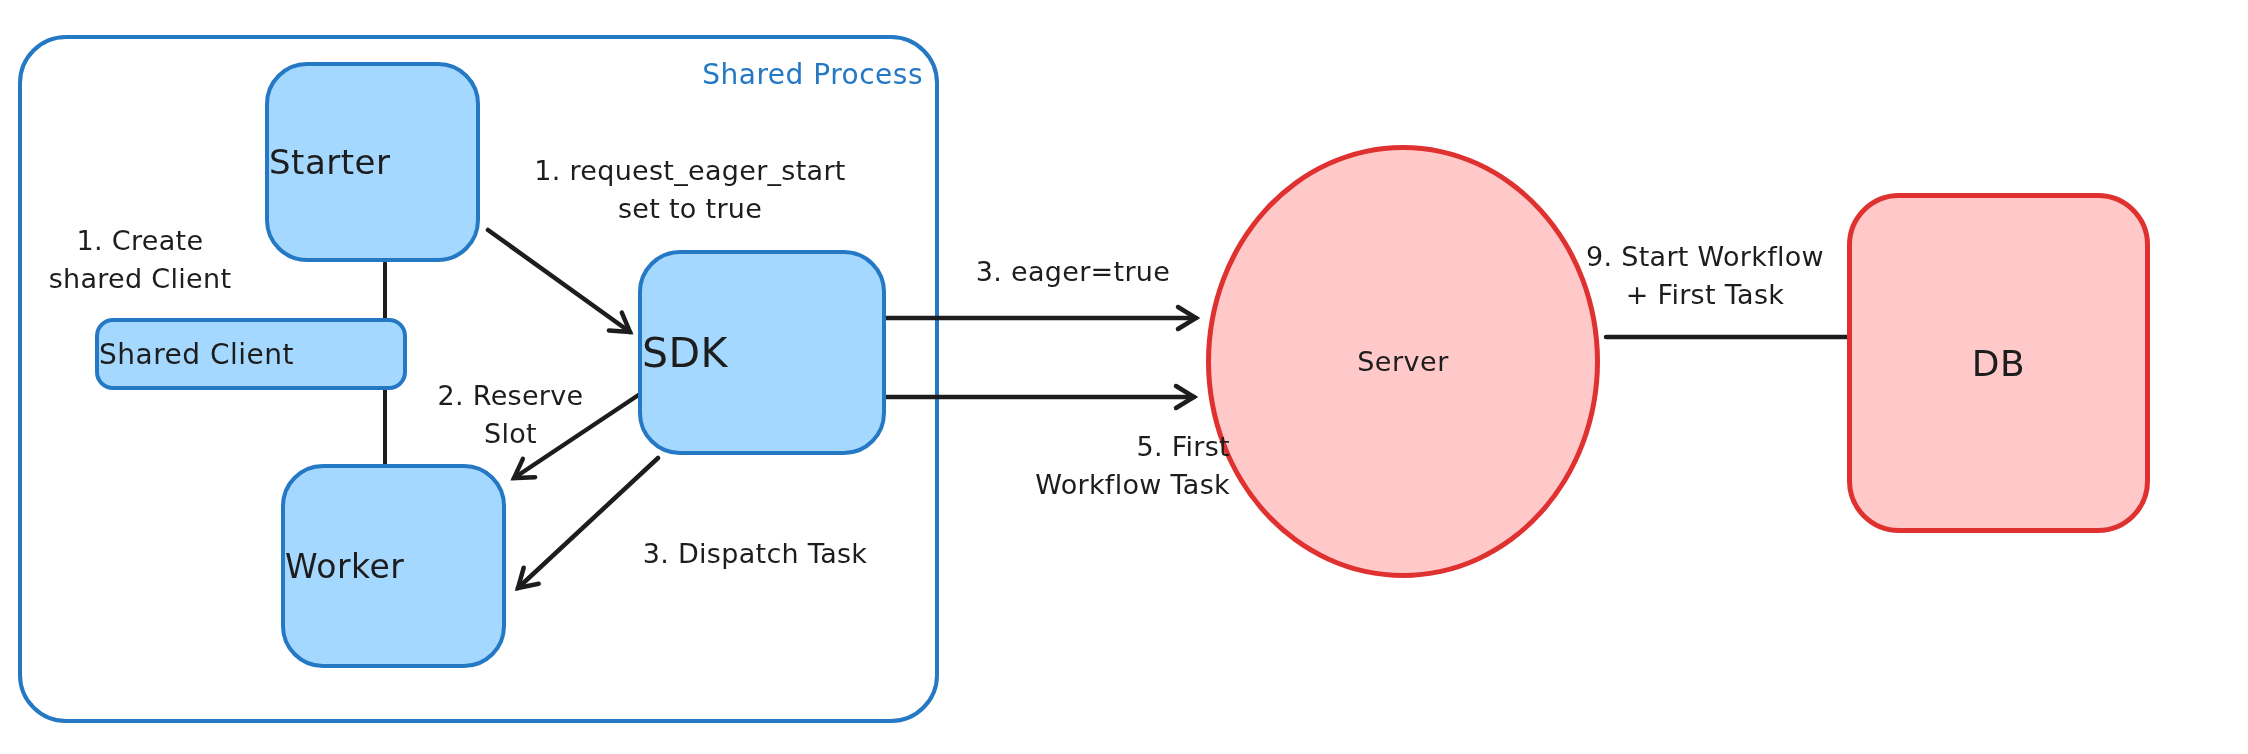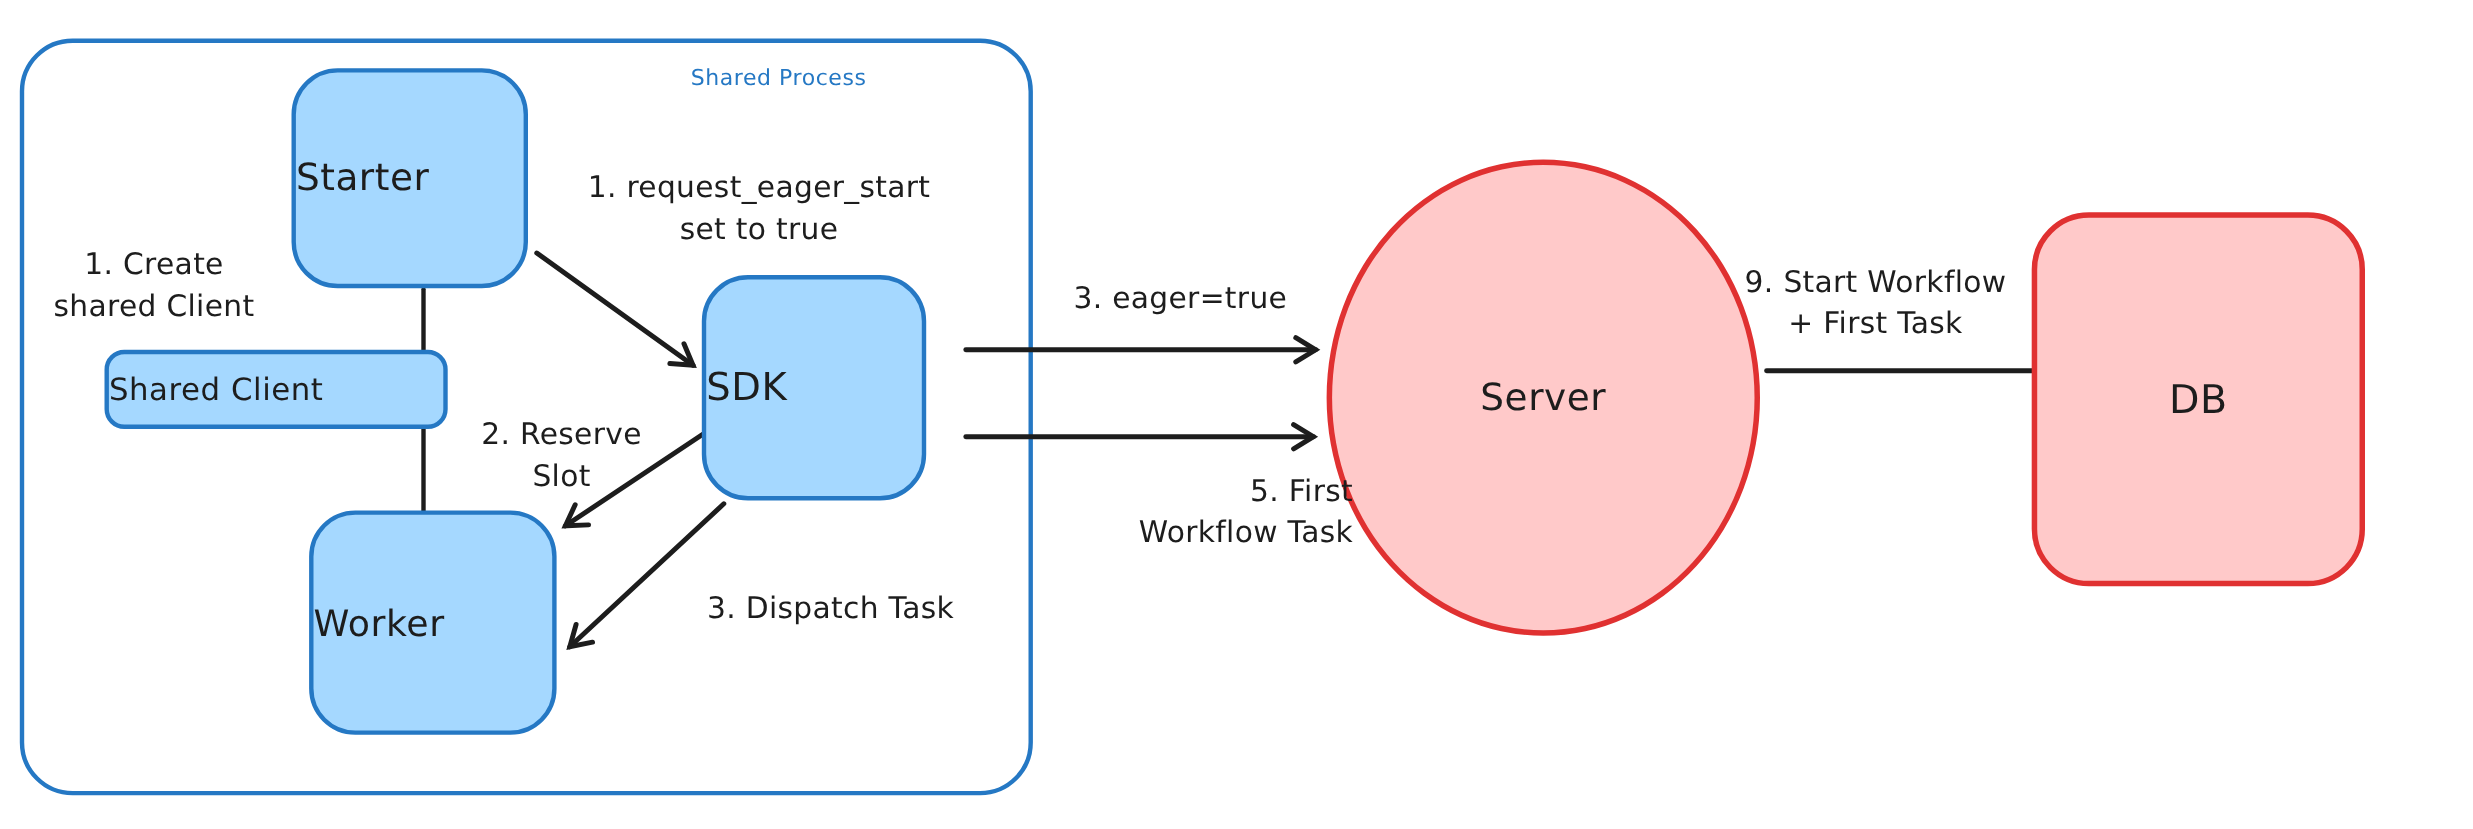--- a/index.html
+++ b/index.html
@@ -34,43 +34,43 @@
   .node-container{
     position:absolute;z-index:0;
     border:4px solid var(--blue-stroke);
     border-radius:48px;
     background:transparent;
     box-sizing:border-box;
   }
   .container-title{
     position:absolute;z-index:2;
     color:var(--blue-stroke);
-    font-size:20px;letter-spacing:.5px;
-    text-align:left;
+    font-size:28px;letter-spacing:.5px;
+    text-align:right;
   }
   .note{
     position:absolute;z-index:3;
     text-align:center;
     white-space:pre-line;
     font-size:27px;line-height:1.42;
     letter-spacing:.3px;
     color:var(--ink);
   }
   #node-starter      {left:265px;top:62px;width:215px;height:200px;border-radius:42px;font-size:34px;}
   #node-shared-client{left:95px;top:318px;width:312px;height:72px;border-radius:18px;font-size:28px;}
   #node-worker       {left:281px;top:464px;width:225px;height:204px;border-radius:42px;font-size:33px;}
-  #node-sdk          {left:638px;top:250px;width:204px;height:205px;border-radius:42px;font-size:35px;}
+  #node-sdk          {left:638px;top:250px;width:248px;height:205px;border-radius:42px;font-size:41px;}
   #node-server{
     position:absolute;z-index:2;
     left:1206px;top:145px;width:394px;height:433px;
     background:var(--red-fill);
     border:5px solid var(--red-stroke);
     border-radius:50%;
     display:flex;align-items:center;justify-content:center;
-    font-size:34px;letter-spacing:.5px;box-sizing:border-box;
+    font-size:27px;letter-spacing:.5px;box-sizing:border-box;
   }
   #node-db{
     position:absolute;z-index:2;
     left:1847px;top:193px;width:303px;height:340px;
     background:var(--red-fill);
     border:5px solid var(--red-stroke);
     border-radius:52px;
     display:flex;align-items:center;justify-content:center;
     font-size:36px;letter-spacing:.5px;box-sizing:border-box;
   }

